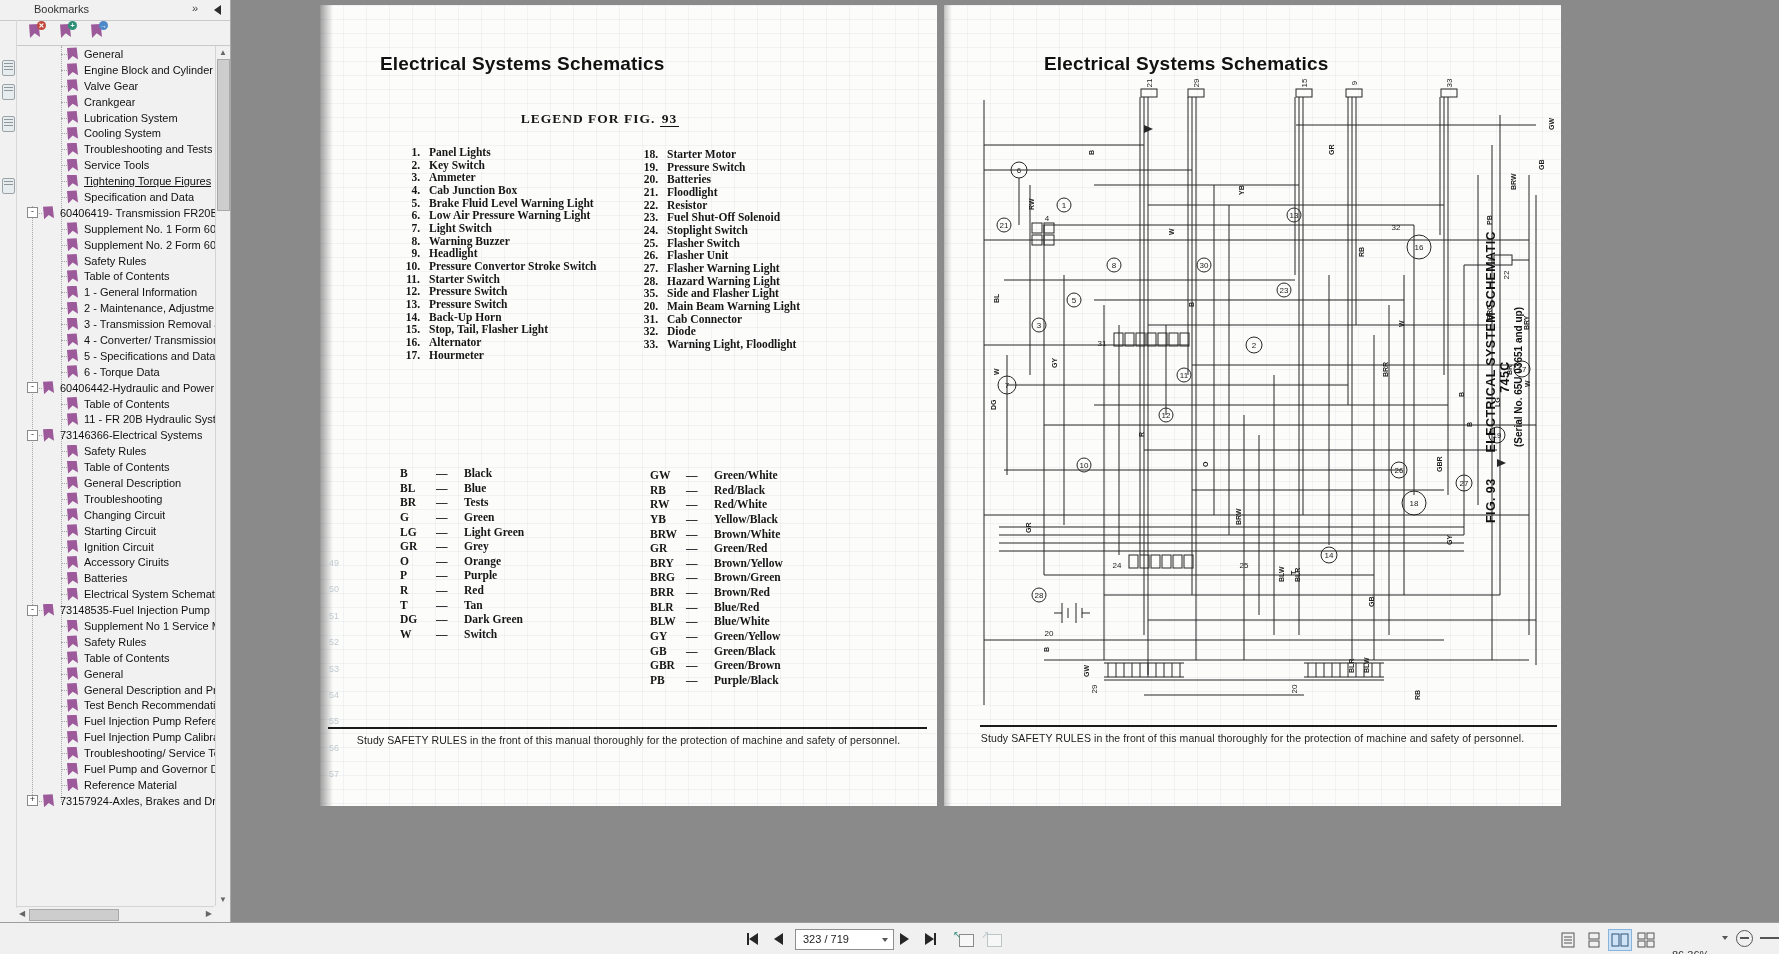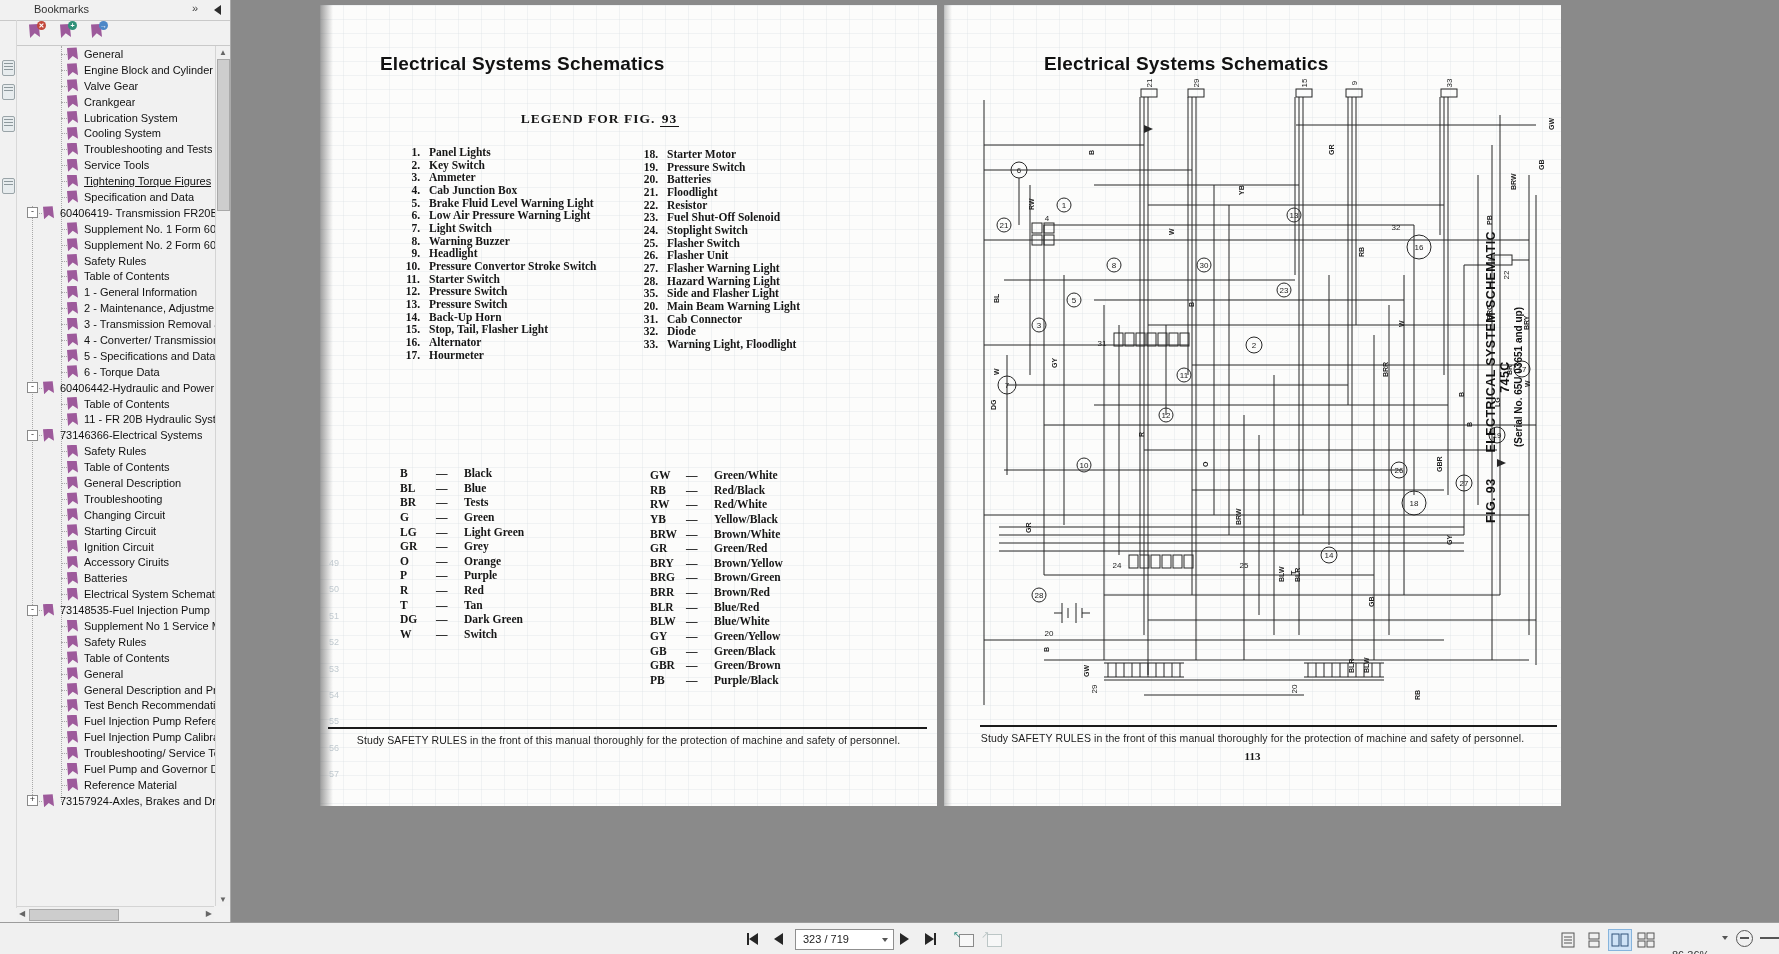--- a/index.html
+++ b/index.html
@@ -846,21 +846,20 @@
 
   <div class="fig-caption">
     <div class="l1">
       <span>FIG. 93</span><span class="gap"></span><span>ELECTRICAL SYSTEM SCHEMATIC 745C</span>
     </div>
     <div class="l2">(Serial No. 65U 03651 and up)</div>
   </div>
 
   <div class="footer-line" style="left:36px;right:4px;top:720px"></div>
   <div class="footer-note" style="top:727px">Study SAFETY RULES in the front of this manual thoroughly for the protection of machine and safety of personnel.</div>
-  <div class="pg-num serifb" style="top:745px">113</div>
 </div>
 
 <div class="toolbar">
   <span class="tb-btn" style="left:747px">
     <span class="bar-v"></span>
       <span class="tri-l"></span>
   </span>
   <span class="tb-btn" style="left:774px">
     <span class="tri-l"></span>
   </span>

